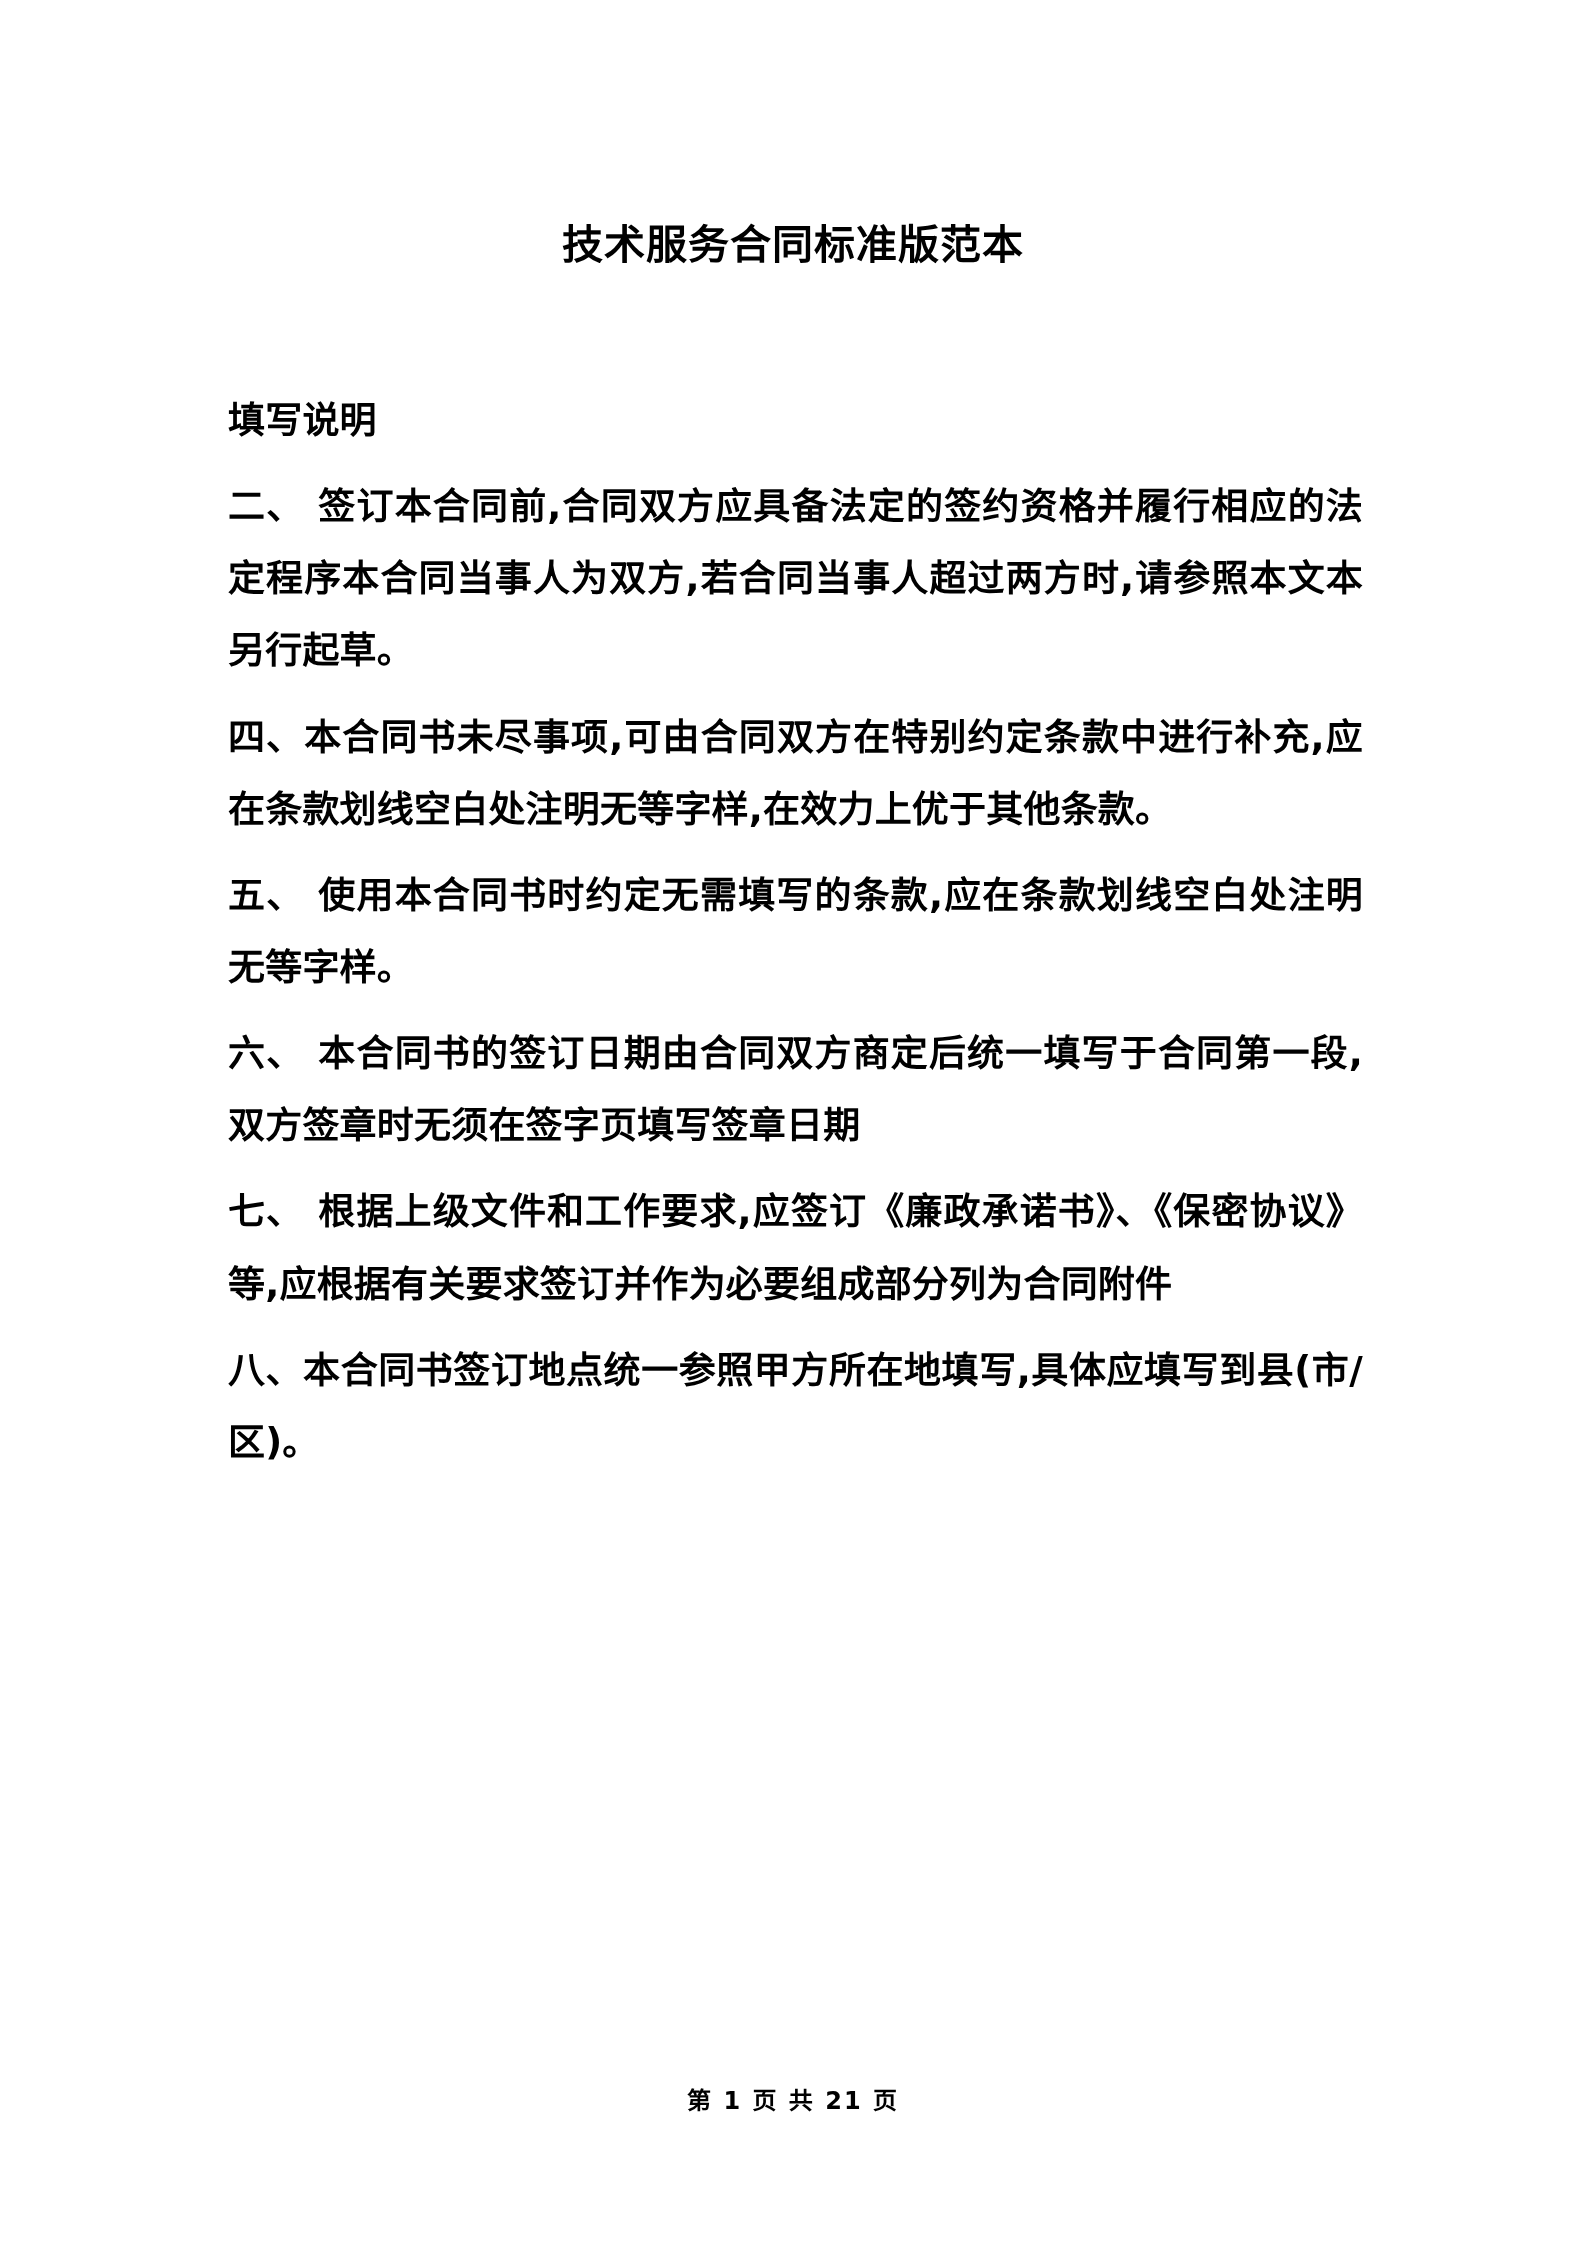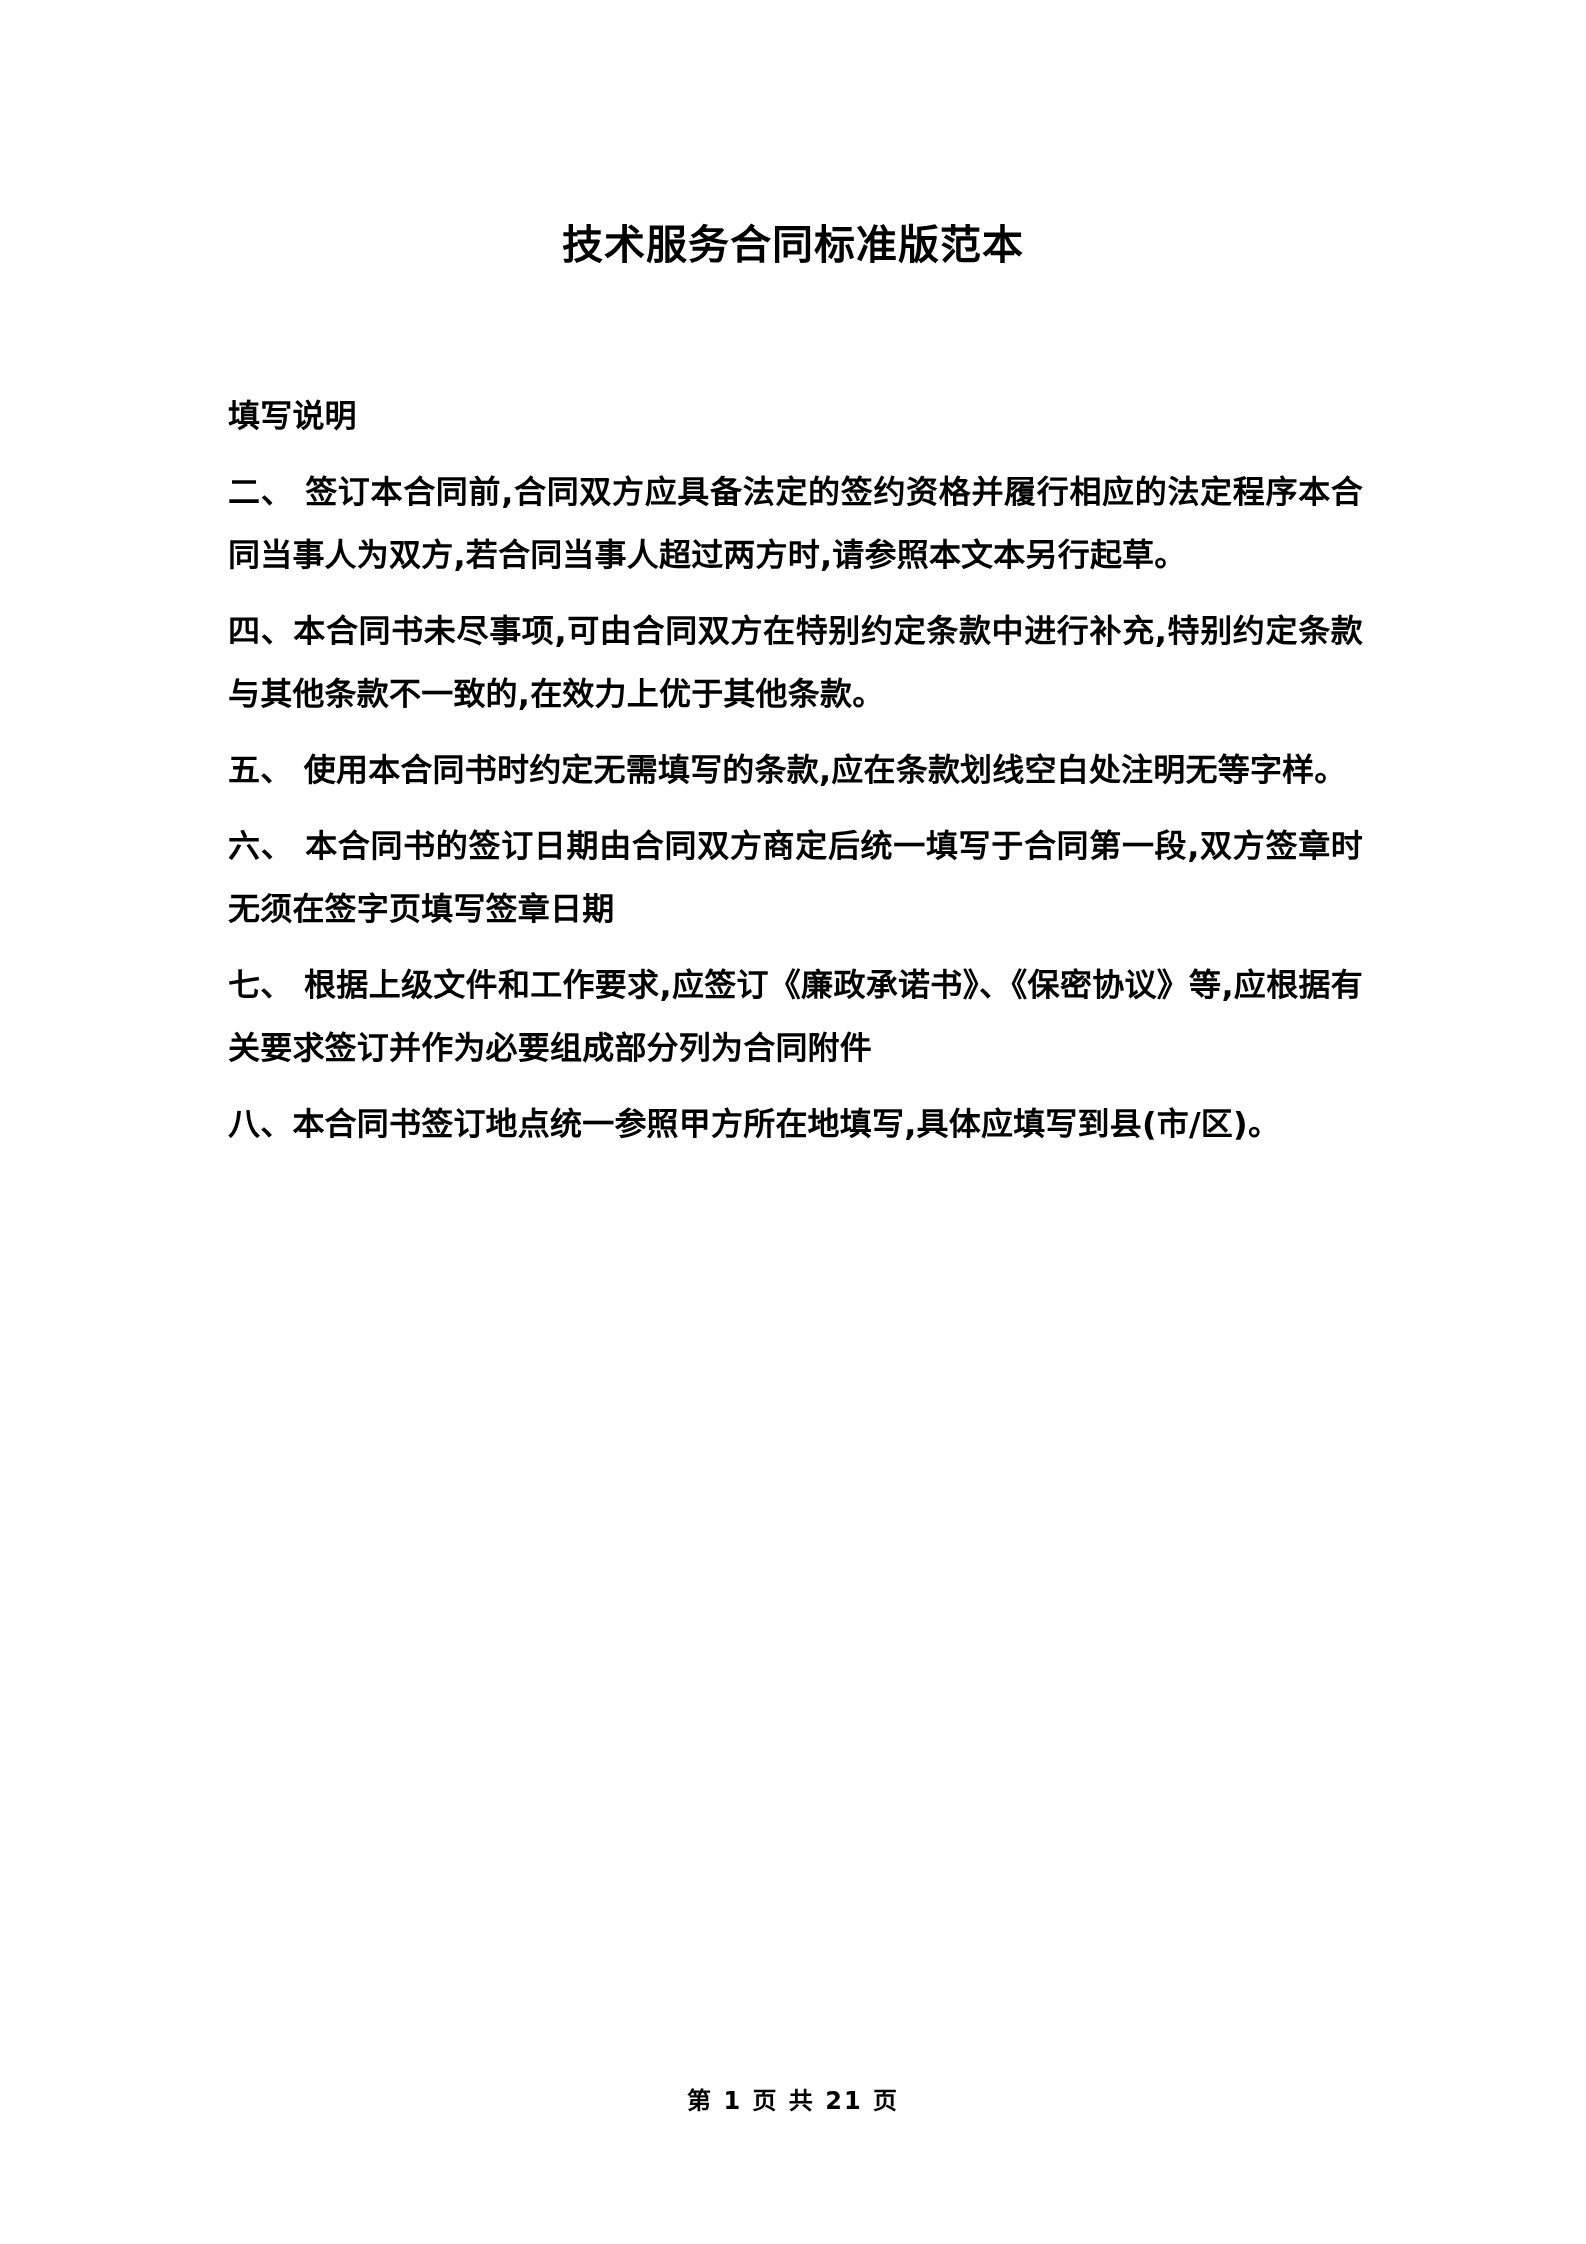--- a/index.html
+++ b/index.html
@@ -33,21 +33,21 @@
     padding-top: 205px;
     line-height: 1.2;
   }
   .body-block {
     position: absolute;
     top: 385px;
     left: 228px;
     width: 1135px;
   }
   .para {
-    font-size: 32px;
+    font-size: 37px;
     font-weight: bold;
     line-height: 1.95;
     margin: 0 0 14px 0;
     text-align: justify;
     text-justify: inter-ideograph;
     letter-spacing: 0.2px;
   }
   .field-line {
     font-size: 29.5px;
     font-weight: bold;
@@ -71,21 +71,21 @@
 <div class="page">
 
   <h1 class="doc-title">技术服务合同标准版范本</h1>
 
   <div class="body-block">
 
 
     <p class="para">填写说明</p>
 
     <p class="para">二、 签订本合同前,合同双方应具备法定的签约资格并履行相应的法定程序本合同当事人为双方,若合同当事人超过两方时,请参照本文本另行起草。</p>
-    <p class="para">四、本合同书未尽事项,可由合同双方在特别约定条款中进行补充,特别约定条款与其他条款不一致的,在效力上优于其他条款。</p>
+    <p class="para">四、本合同书未尽事项,可由合同双方在特别约定条款中进行补充,应在条款划线空白处注明无等字样,在效力上优于其他条款。</p>
     <p class="para">五、 使用本合同书时约定无需填写的条款,应在条款划线空白处注明无等字样。</p>
     <p class="para">六、 本合同书的签订日期由合同双方商定后统一填写于合同第一段,双方签章时无须在签字页填写签章日期</p>
     <p class="para">七、 根据上级文件和工作要求,应签订《廉政承诺书》、《保密协议》等,应根据有关要求签订并作为必要组成部分列为合同附件</p>
     <p class="para">八、本合同书签订地点统一参照甲方所在地填写,具体应填写到县(市/区)。</p>
 
   </div>
 
   <div class="footer">第 1 页 共 21 页</div>
 
 </div>

